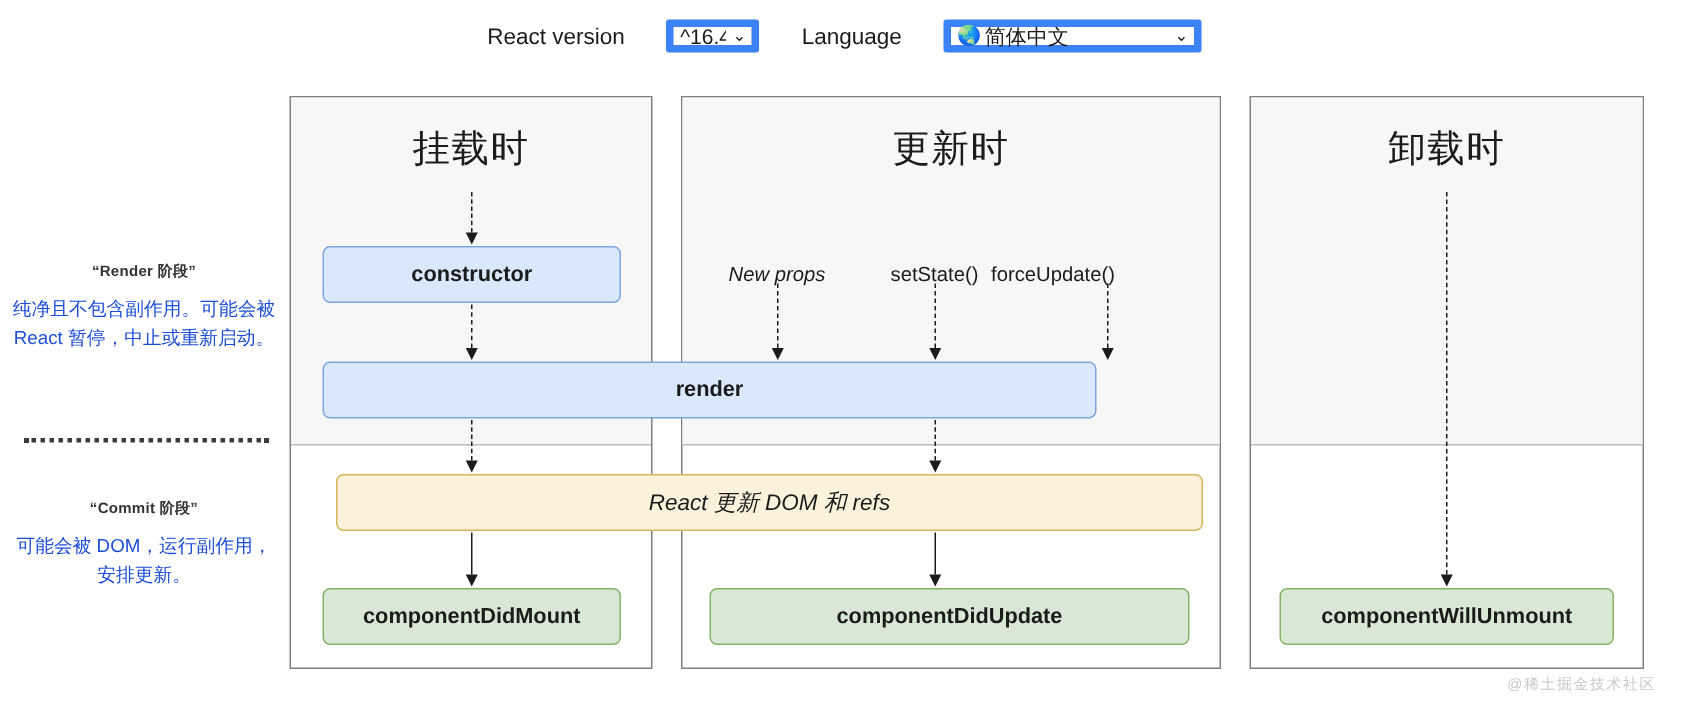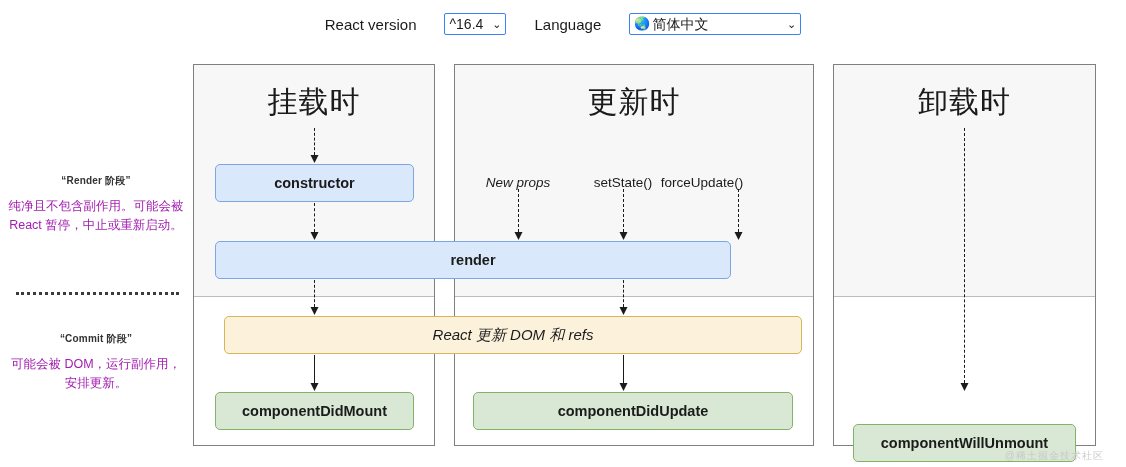--- a/index.html
+++ b/index.html
@@ -24,21 +24,21 @@
     gap: 28px;
     font-size: 15px;
     color: #1b1b1b;
   }
   #controls .ctl-label { white-space: nowrap; }
   .sel {
     font-family: "Liberation Sans", "DejaVu Sans", sans-serif;
     font-size: 14px;
     color: #1b1b1b;
     background: #ffffff;
-    border: 1px solid #3b82f6;
+    border: 5px solid #3b82f6;
     border-radius: 2px;
     padding: 1px 4px;
     height: 22px;
     line-height: 20px;
     display: inline-flex;
     align-items: center;
     box-sizing: border-box;
   }
   .sel .sel-text { white-space: nowrap; overflow: hidden; }
   .sel .caret {
@@ -62,21 +62,21 @@
   .legend-title {
     font-size: 10px;
     font-weight: 700;
     color: #333333;
     margin-bottom: 9px;
     letter-spacing: .2px;
   }
   .legend-desc {
     font-size: 12.5px;
     line-height: 19px;
-    color: #a21caf;
+    color: #1d4ed8;
   }
   #legend-divider {
     position: absolute;
     left: 8px; top: 228px;
     width: 163px;
     border-top: 3px dotted #3b3b3b;
   }
 
   
   .panel {
@@ -94,21 +94,21 @@
     box-sizing: border-box;
   }
   #panel-mount  { left: 193px;  top: 64px; width: 242px; height: 382px; }
   #panel-update { left: 454px;  top: 64px; width: 360px; height: 382px; }
   #panel-unmount{ left: 833px;  top: 64px; width: 263px; height: 382px; }
 
   .panel-title {
     position: absolute;
     left: 0; right: 0; top: 17px;
     text-align: center;
-    font-size: 30px;
+    font-size: 25px;
     font-weight: 400;
     color: #1b1b1b;
     letter-spacing: 1px;
   }
 
   
   .node {
     position: absolute;
     box-sizing: border-box;
     border-radius: 5px;
@@ -125,21 +125,21 @@
   .node.orange {
     background: #fcf2dc; border: 1px solid #d6b656;
     font-style: italic; font-weight: 400; font-size: 15px;
   }
 
   #node-constructor        { left: 215px; top: 164px; width: 199px; height: 38px; }
   #node-render             { left: 215px; top: 241px; width: 516px; height: 38px; }
   #node-react-updates-dom  { left: 224px; top: 316px; width: 578px; height: 38px; }
   #node-did-mount          { left: 215px; top: 392px; width: 199px; height: 38px; }
   #node-did-update         { left: 473px; top: 392px; width: 320px; height: 38px; }
-  #node-will-unmount       { left: 853px; top: 392px; width: 223px; height: 38px; margin-top: 32px; }
+  #node-will-unmount       { left: 853px; top: 392px; width: 223px; height: 38px; }
 
   
   .trigger-label {
     position: absolute;
     font-size: 13.5px;
     color: #1b1b1b;
     white-space: nowrap;
     transform: translateX(-50%);
   }
   .trigger-label.italic { font-style: italic; }

